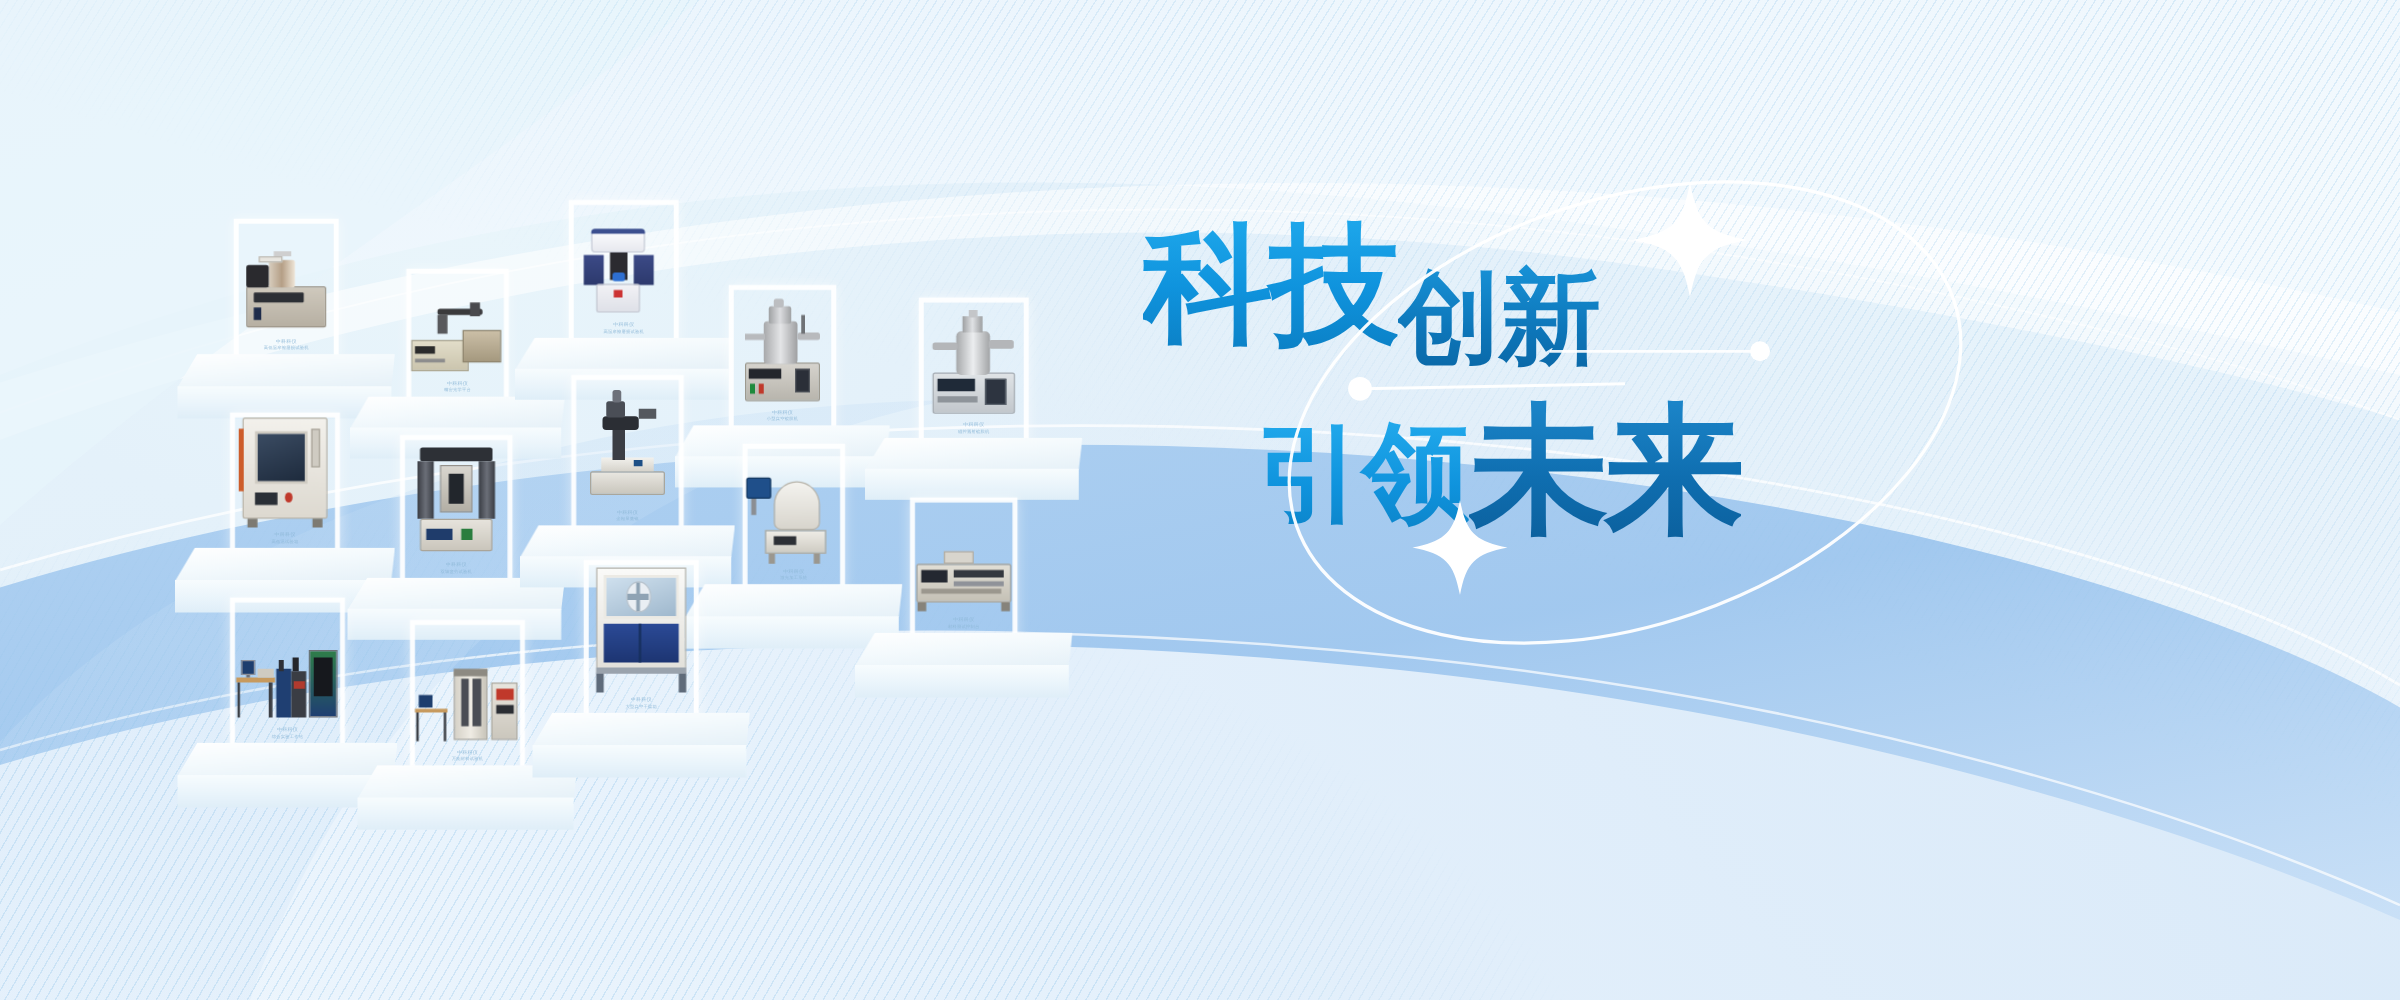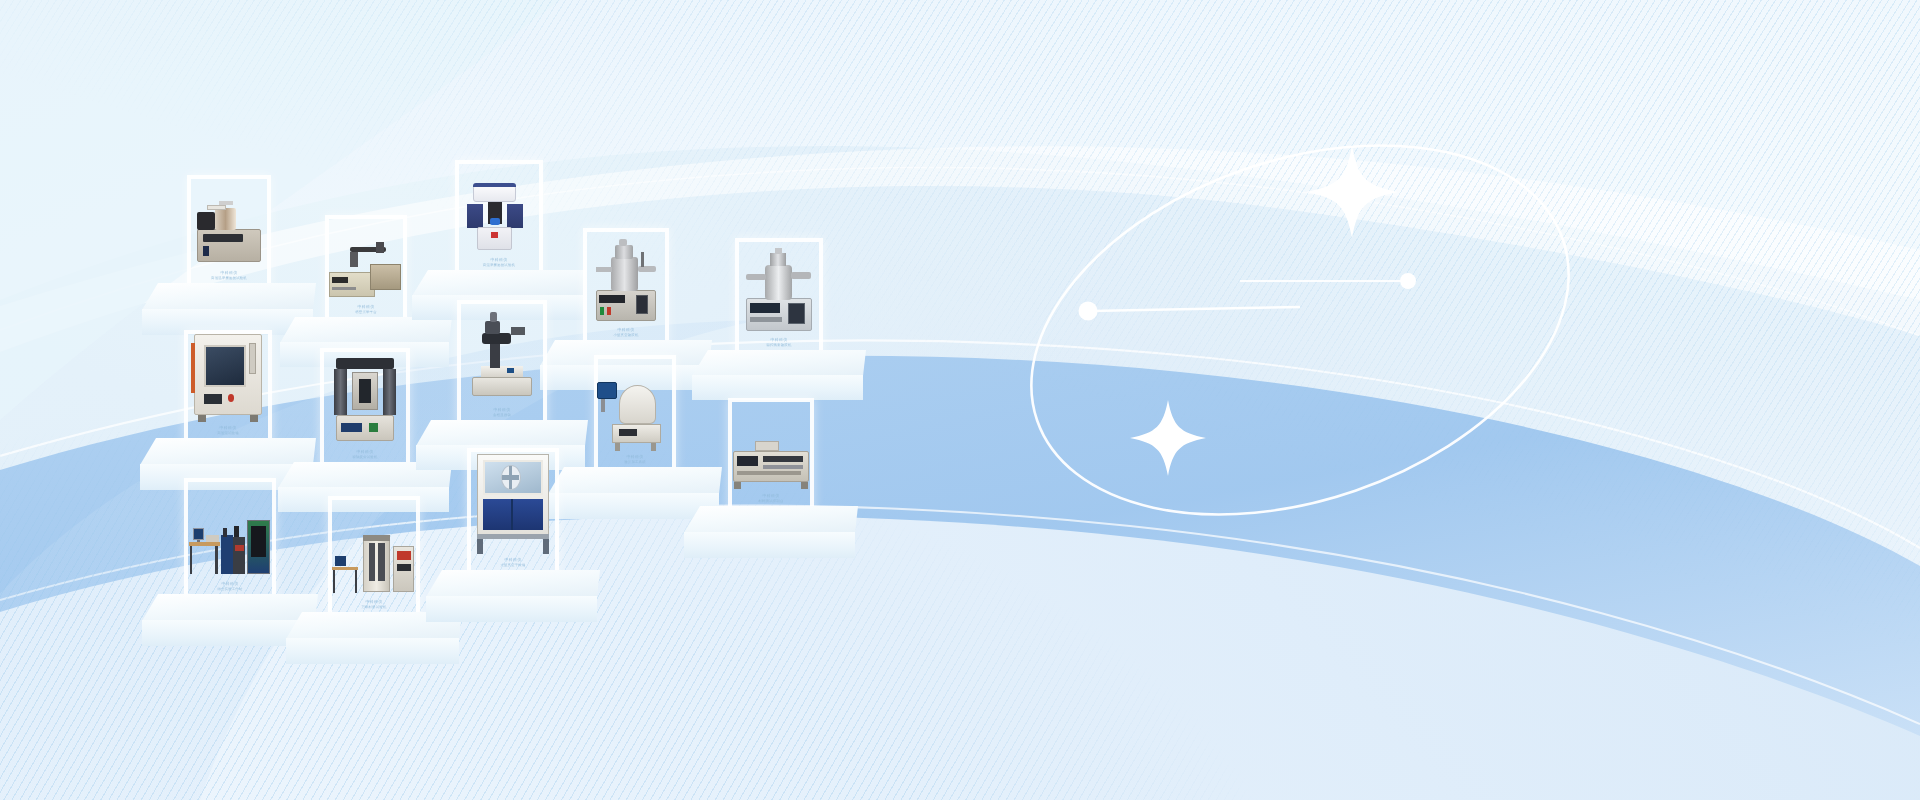--- a/index.html
+++ b/index.html
@@ -415,20 +415,28 @@
       <div class="m" style="left:3.12px;top:85.67999999999999px;width:6.24px;height:16.32px;background:#5f6b7a"></div>
       <div class="m" style="left:68.64px;top:85.67999999999999px;width:6.24px;height:16.32px;background:#5f6b7a"></div>
       <div class="m" style="left:3.12px;top:81.60000000000001px;width:71.76px;height:5.1000000000000005px;background:#9aa3ad"></div>
         </div>
         <div class="prod-cap" style="left:48px;top:109px;width:78px;"><span>中科科仪</span><br><span style="font-size:3.4px">大型真空干燥箱</span></div>
         <div class="ped-top" style="left:0px;top:122px;width:174px;height:27px;clip-path:polygon(16px 0, 100% 0, 171px 100%, 0 100%);"></div>
         <div class="ped-front" style="left:0px;top:148px;width:171px;height:26px;"></div>
       </div>
     </div>
 
+  <div id="headline">
+    <div class="hl-line" id="hl-line-1">
+      <span class="hl-a">科技</span><span class="hl-b">创新</span>
+    </div>
+    <div class="hl-line" id="hl-line-2">
+      <span class="hl-c">引领</span><span class="hl-d">未来</span>
+    </div>
+  </div>
 
   <svg id="deco" viewBox="0 0 1920 800">
     <g transform="rotate(-19 1300 330)">
       <ellipse cx="1300" cy="330" rx="278" ry="170" fill="none" stroke="#ffffff" stroke-width="2.6" opacity="0.95"></ellipse>
     </g>
 
     <g>
       <line x1="1090" y1="311" x2="1300" y2="307" stroke="#ffffff" stroke-width="2.4" opacity="0.95"></line>
       <circle cx="1088" cy="311" r="9.5" fill="#ffffff"></circle>
     </g>

